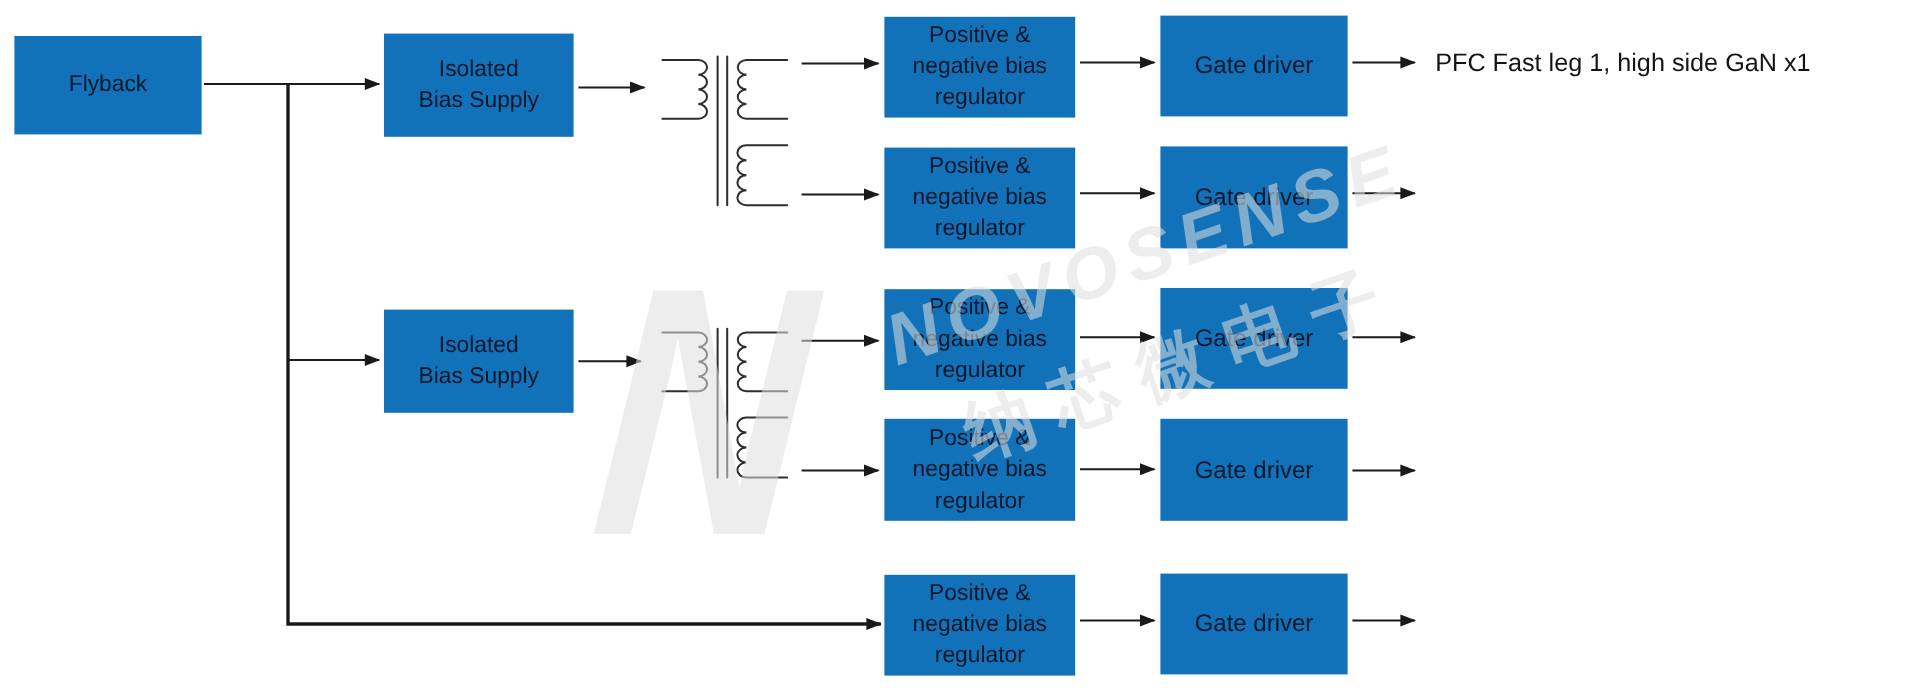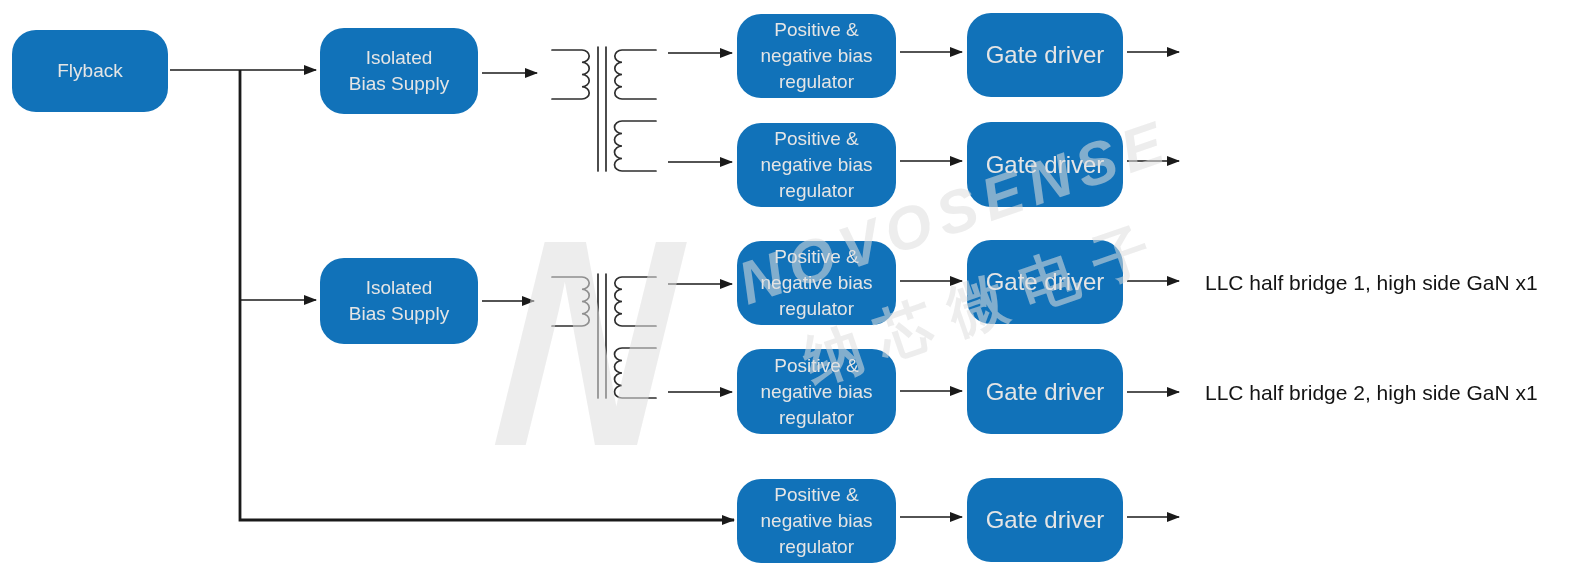--- a/index.html
+++ b/index.html
@@ -17,28 +17,28 @@
     font-family:"Liberation Sans","DejaVu Sans",sans-serif;
   }
   .wires{position:absolute;left:0;top:0;width:1589px;height:579px;}
   .wire{stroke:var(--connector-black);stroke-width:1.7;fill:none;}
   .wire-thick{stroke:var(--connector-black);stroke-width:2.8;fill:none;}
   .xfmr{stroke:#2e2e2e;stroke-width:1.7;fill:none;stroke-linecap:round;}
   #ah path{fill:var(--connector-black);}
   .blk{
     position:absolute;
     background:var(--block-blue);
-    color:#e5e5e5;
+    color:#0f172a;
     display:flex;flex-direction:column;
     align-items:center;justify-content:center;
     text-align:center;
-    font-size:19px;line-height:26px;border-radius:24px;
+    font-size:19px;line-height:26px;
   }
   .blk .ln{display:block;}
-  .gd{font-size:24px;text-align:center;}
+  .gd{font-size:20px;text-align:center;}
   .out-label{
     position:absolute;
     transform:translateY(-50%);
     font-size:21px;color:#141414;
     white-space:nowrap;
   }
   
   .wm{pointer-events:none;position:absolute;color:var(--watermark-gray);opacity:0.55;}
   .wm-n{
     left:512px;top:196px;
@@ -156,22 +156,21 @@
   <div class="blk gd" style="left:967px;top:240px;width:156px;height:84px">
     <span class="ln">Gate driver</span>
   </div>
   <div class="blk gd" style="left:967px;top:349px;width:156px;height:85px">
     <span class="ln">Gate driver</span>
   </div>
   <div class="blk gd" style="left:967px;top:478px;width:156px;height:84px">
     <span class="ln">Gate driver</span>
   </div>
 
-  <div class="out-label" style="left:1205px;top:283px">LLC half bridge 1, high side GaN x1</div>
-  <div class="out-label" style="left:1205px;top:393px">LLC half bridge 2, high side GaN x1</div>
+  <div class="out-label" style="left:1196px;top:53px">PFC Fast leg 1, high side GaN x1</div>
 
   <div class="wm wm-n">N</div>
   <div class="wm wm-text">
     <div class="wm-line1">NOVOSENSE</div>
     <div class="wm-line2">纳芯微电子</div>
   </div>
 
 </div>
 
 </body></html>

